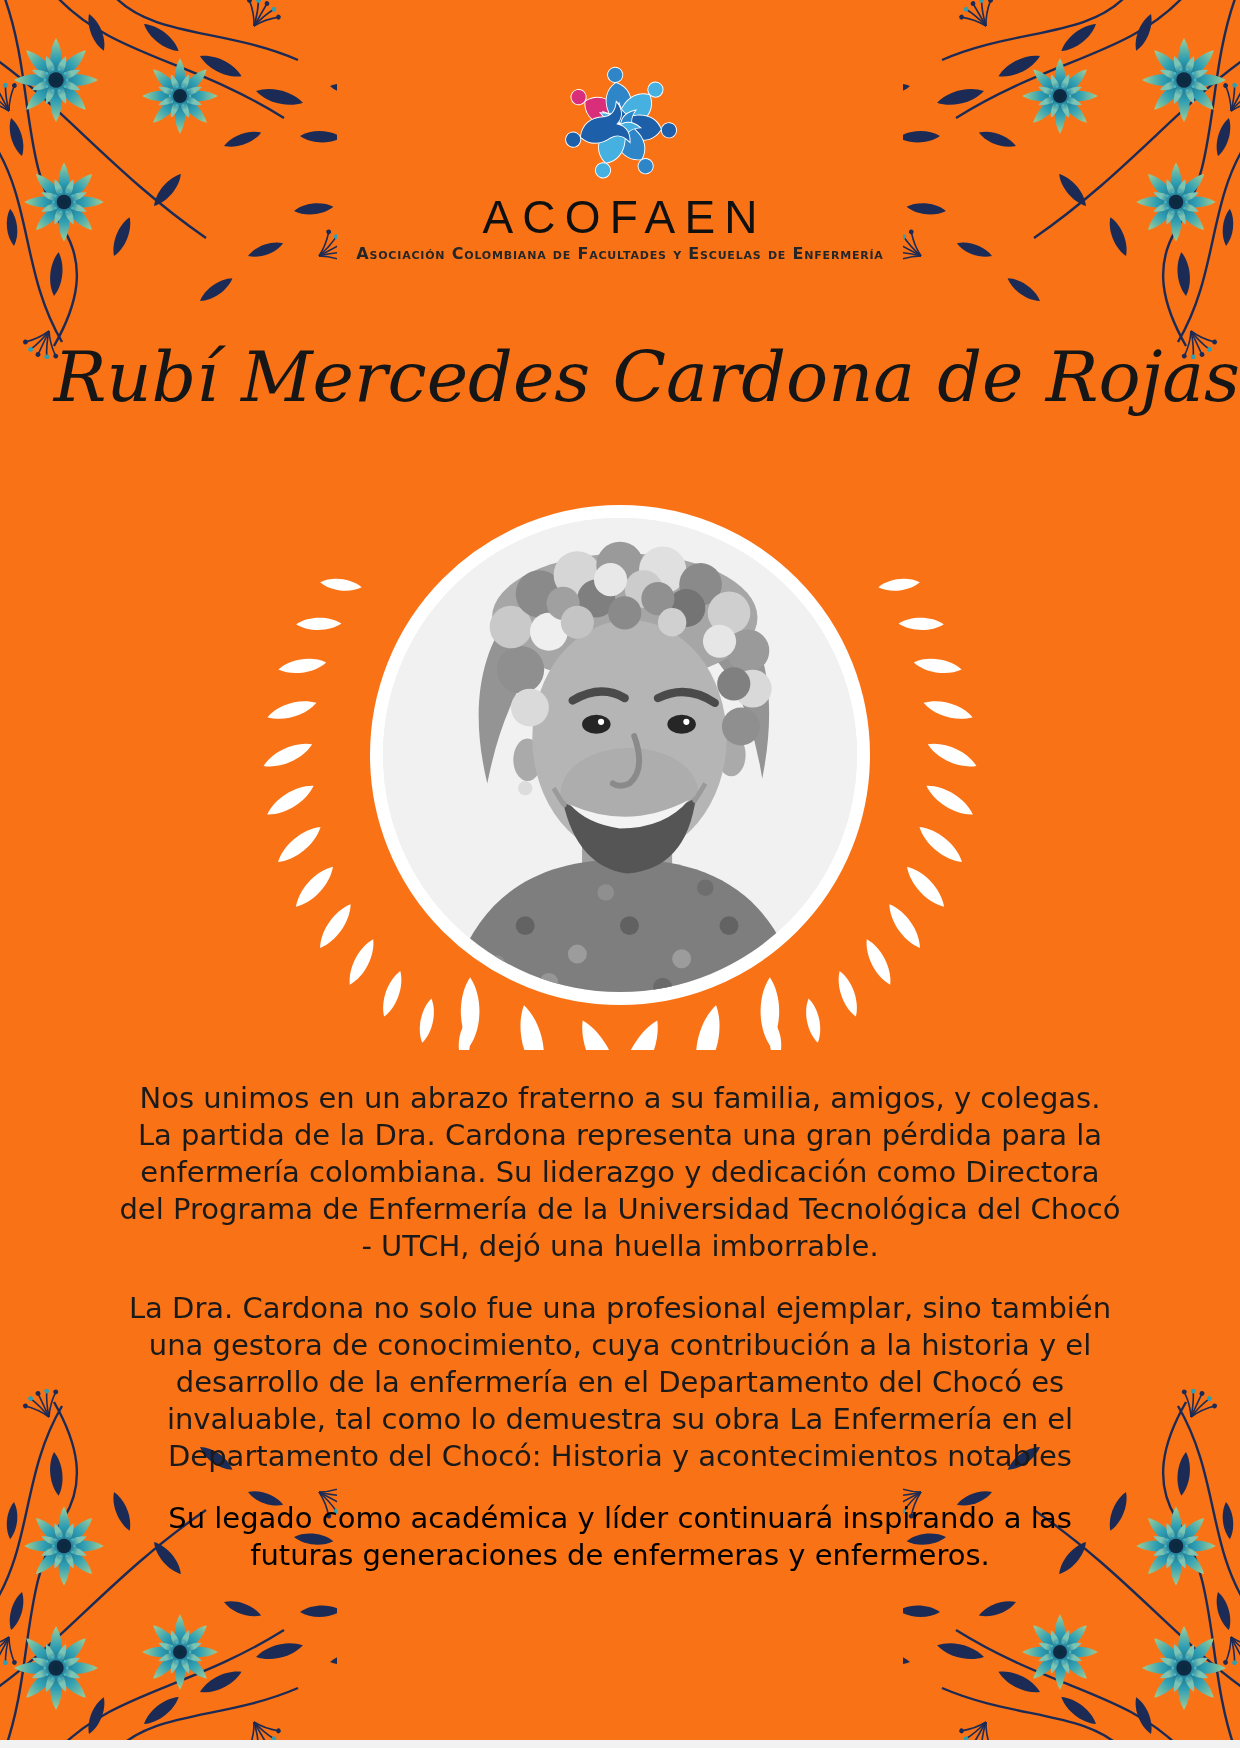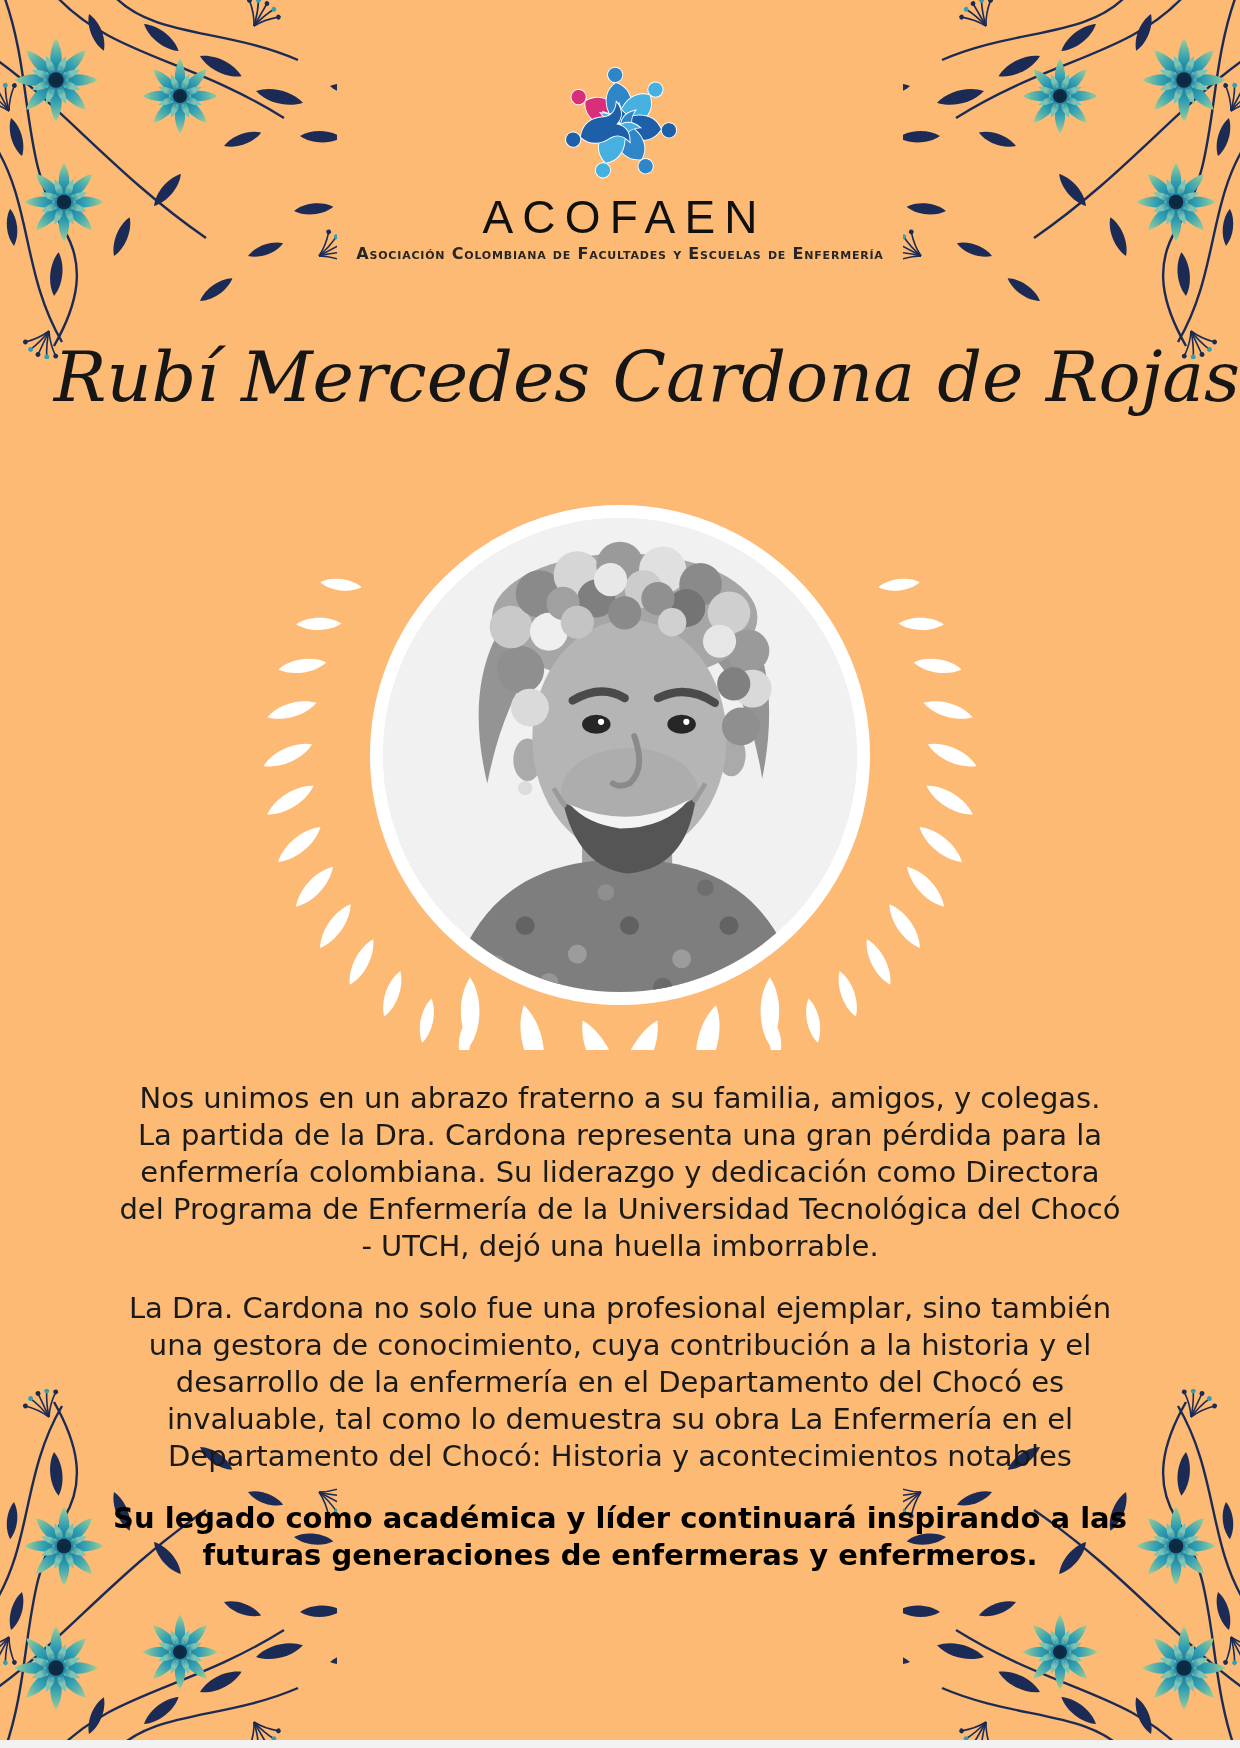--- a/index.html
+++ b/index.html
@@ -1,18 +1,18 @@
 <!DOCTYPE html>
 <html><head>
 <meta charset="utf-8">
 <style>
   html,body{margin:0;padding:0;background:#9a9a9a;}
   .page{
     position:relative;width:1240px;height:1748px;margin:0 auto;
-    background:#fdba74;overflow:hidden;
+    background:#f97316;overflow:hidden;
     font-family:"DejaVu Sans","Liberation Sans",sans-serif;
   }
   svg.corner{position:absolute;width:345px;height:365px;}
   svg.corner.tl{top:-6px;left:-8px;}
   svg.corner.tr{top:-6px;right:-8px;transform:scaleX(-1);}
   svg.corner.bl{bottom:-6px;left:-8px;transform:scaleY(-1);}
   svg.corner.br{bottom:-6px;right:-8px;transform:scale(-1,-1);}
   .logo-wrap{position:absolute;top:54px;left:50%;transform:translateX(-50%);width:140px;height:140px;}
   .wordmark{
     position:absolute;top:190px;left:0;width:100%;text-align:center;
@@ -41,21 +41,21 @@
     overflow:hidden;background:#ededed;
   }
   .photo svg{display:block;width:100%;height:100%;}
   .para{
     position:absolute;left:50%;transform:translateX(-50%);width:1160px;
     text-align:center;font-size:29px;line-height:37px;color:#1a1a1a;
     white-space:pre-line;
   }
   .p1{top:1080px;}
   .p2{top:1290px;}
-  .p3{top:1500px;font-weight:bold;color:#000000;}
+  .p3{top:1500px;font-weight:normal;color:#000000;}
   .p4{top:1604px;}
   .bottom-strip{position:absolute;bottom:0;left:0;width:100%;height:8px;background:#f2f2f2;}
 </style>
 </head>
 <body>
 
 <svg width="0" height="0" style="position:absolute" aria-hidden="true">
   <defs>
     <linearGradient id="pg" x1="0" y1="0" x2="0" y2="-60" gradientUnits="userSpaceOnUse">
       <stop offset="0" stop-color="#13607a"></stop>

